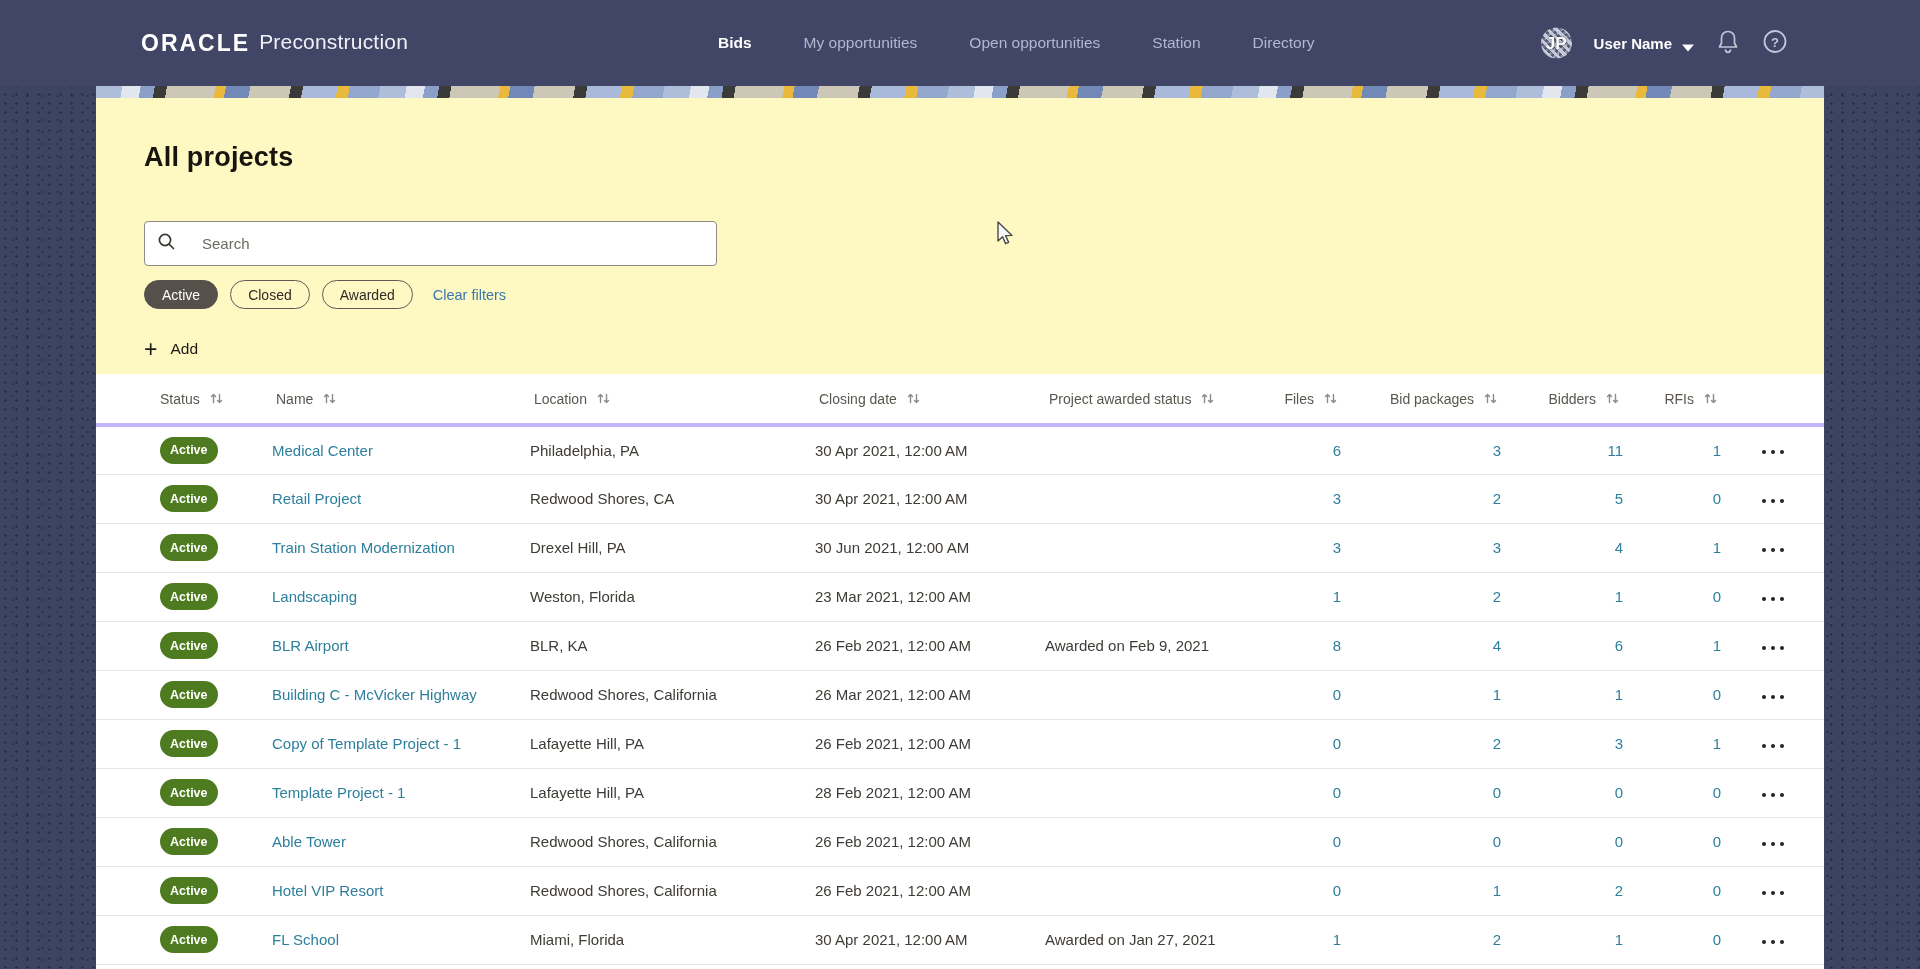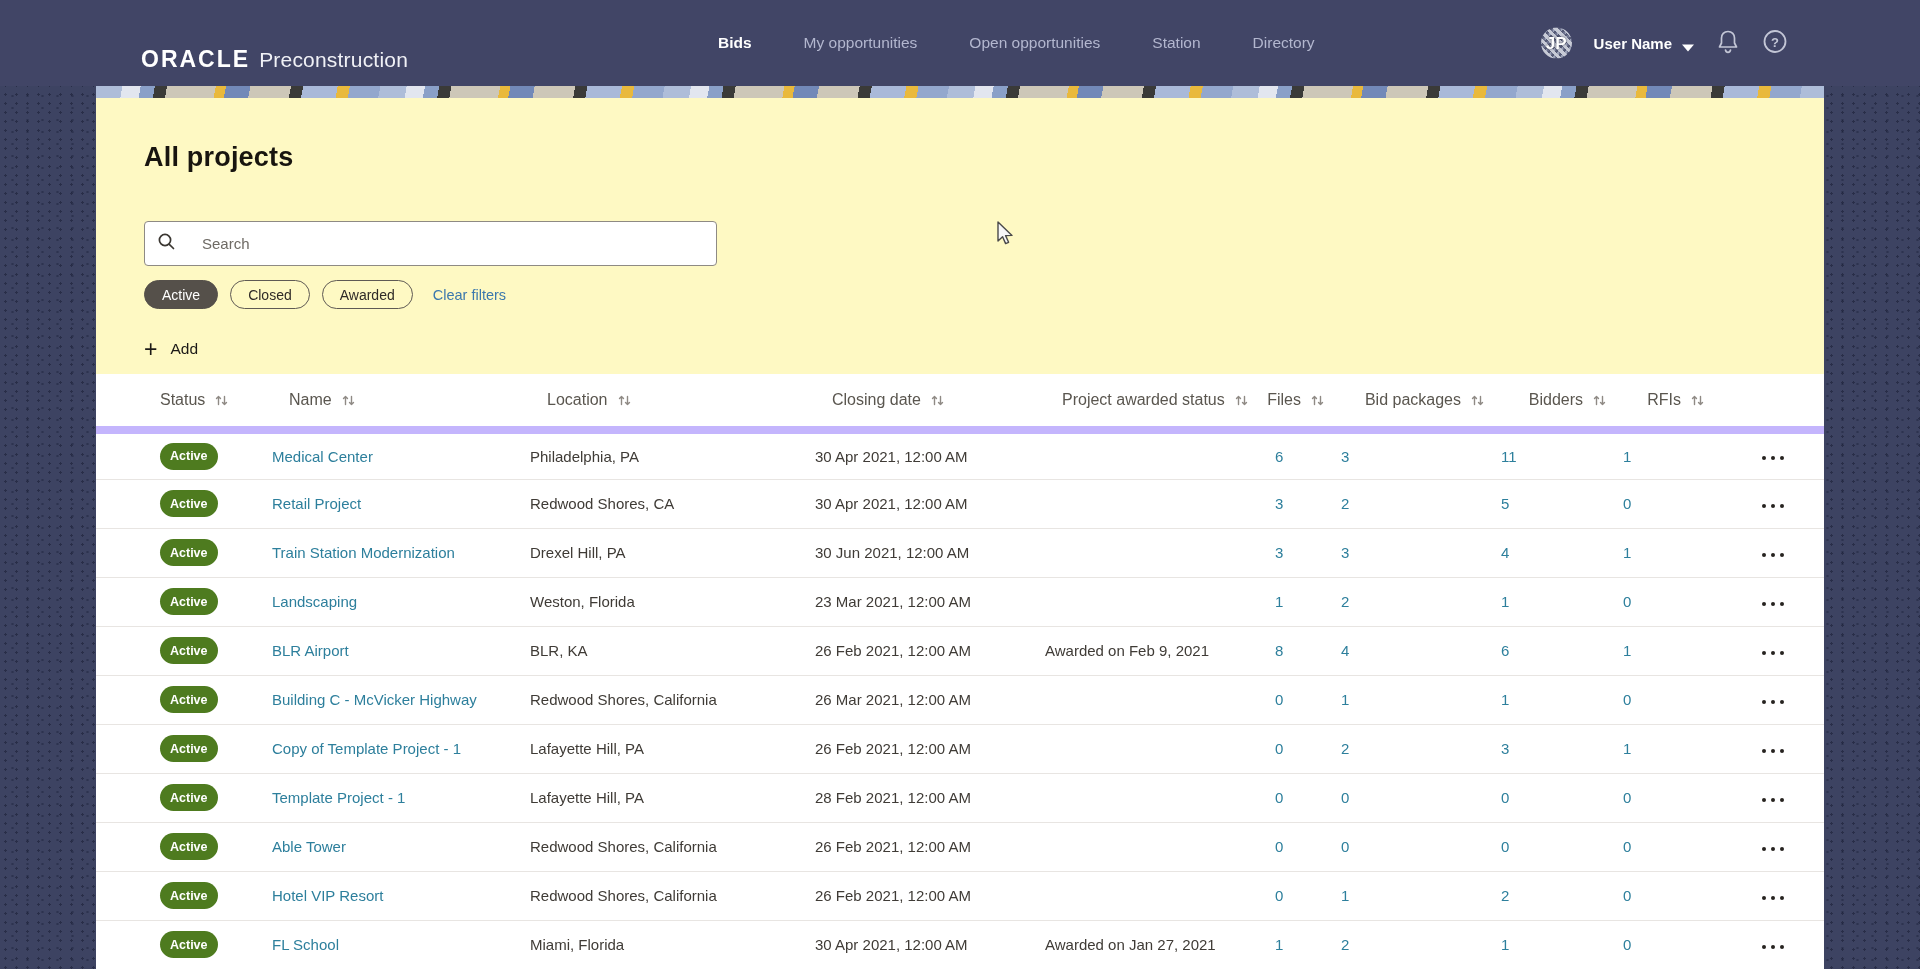--- a/index.html
+++ b/index.html
@@ -14,21 +14,21 @@
     background-size: 11px 9px, 15px 12px;
     background-position: 0 0, 5px 6px;
   }
 
   
   .app-header {
     position: absolute; top: 0; left: 0; width: 1920px; height: 86px;
     background: #414566; z-index: 5;
   }
   .brand { position: absolute; left: 141px; top: 50%; transform: translateY(-50%);
-    display: flex; align-items: center; white-space: nowrap; margin-top: 16px; }
+    display: flex; align-items: flex-start; white-space: nowrap; }
   .brand .logo { color: #fff; font-weight: 800; font-size: 23px; letter-spacing: 2px; }
   .brand .product { color: #f0f1f6; font-weight: 400; font-size: 21px; margin-left: 9px; letter-spacing: .2px; }
 
   .main-nav { position: absolute; left: 718px; top: 50%; transform: translateY(-50%);
     display: flex; gap: 52px; align-items: center; white-space: nowrap; }
   .main-nav .nav-item { font-size: 15.5px; color: #b3b7cf; cursor: pointer; }
   .main-nav .nav-item.active { color: #ffffff; font-weight: 700; }
 
   .user-cluster { position: absolute; right: 132px; top: 50%; transform: translateY(-50%);
     display: flex; align-items: center; gap: 22px; }
@@ -77,33 +77,33 @@
   .clear-filters { margin-left: 8px; font-size: 14.5px; color: #3b78ad; cursor: pointer; text-decoration: none; }
 
   .add-row { margin-top: 30px; padding-bottom: 13px; }
   .add-btn { display: inline-flex; align-items: center; gap: 13px; background: none; border: none;
     cursor: pointer; font-family: "Liberation Sans", sans-serif; font-size: 15.5px; color: #1c1a17; padding: 0; }
   .plus-glyph { font-size: 23px; line-height: 20px; font-weight: 400; color: #1c1a17; }
 
   
   .table-area { background: #ffffff; width: 100%; height: 100%; }
   table { width: 100%; border-collapse: collapse; table-layout: fixed; }
-  thead th { height: 51px; font-weight: 400; font-size: 16px; color: #5a564f;
-    text-align: left; padding: 17px; border-bottom: 8px solid #c4b5fd; }
+  thead th { height: 51px; font-weight: 400; font-size: 14px; color: #5a564f;
+    text-align: left; padding: 4px; border-bottom: 4px solid #c4b5fd; }
   .th-inner { display: flex; align-items: center; gap: 10px; cursor: pointer; }
   th.num .th-inner { justify-content: flex-end; }
   .sort-icon { flex: 0 0 auto; display: inline-flex; }
 
   tbody td { height: 49px; border-bottom: 1px solid #e8e5e2; padding: 0; font-size: 15px; color: #3f3b36; }
   td.pad, th.pad { padding-left: 64px; }
   .badge { display: inline-flex; align-items: center; justify-content: center;
     min-width: 48px; height: 27px; padding: 0 10px; border-radius: 14px;
     background: #4e7b1f; color: #fff; font-size: 12.5px; font-weight: 700; }
   a.tlink { color: #2d7f9c; text-decoration: none; cursor: pointer; }
-  td.num, th.num { text-align: left; }
+  td.num, th.num { text-align: right; }
   td.num a.tlink { display: inline-block; }
   .actions-cell { text-align: center; }
   .kebab { background: none; border: none; cursor: pointer; display: inline-flex; gap: 5px;
     padding: 6px 4px; align-items: center; }
   .kebab .dot { width: 4px; height: 4px; border-radius: 50%; background: #26231f; display: block; }
 
   
   .cursor { position: absolute; left: 996px; top: 221px; z-index: 20; pointer-events: none; }
 </style>
 </head>

